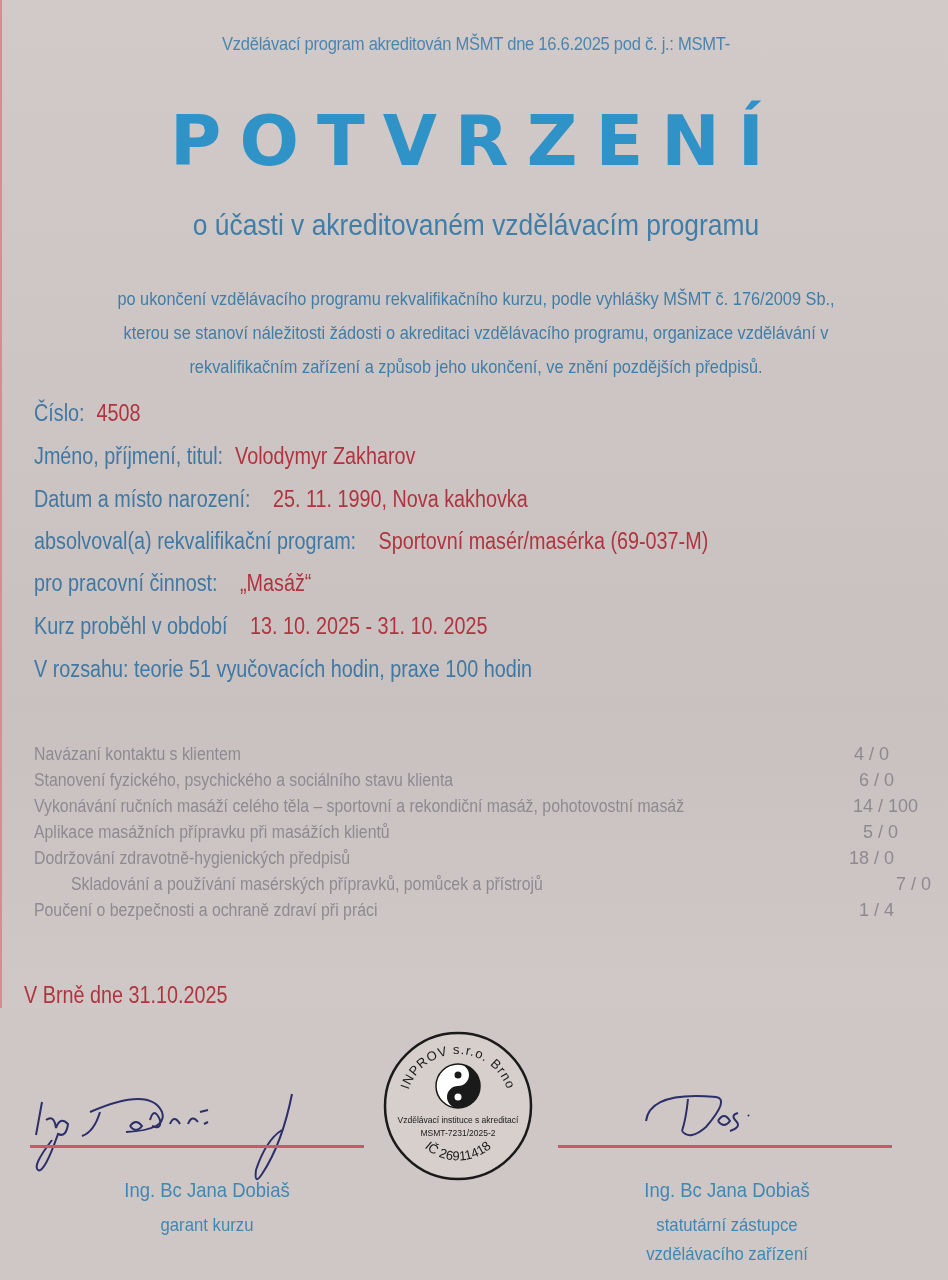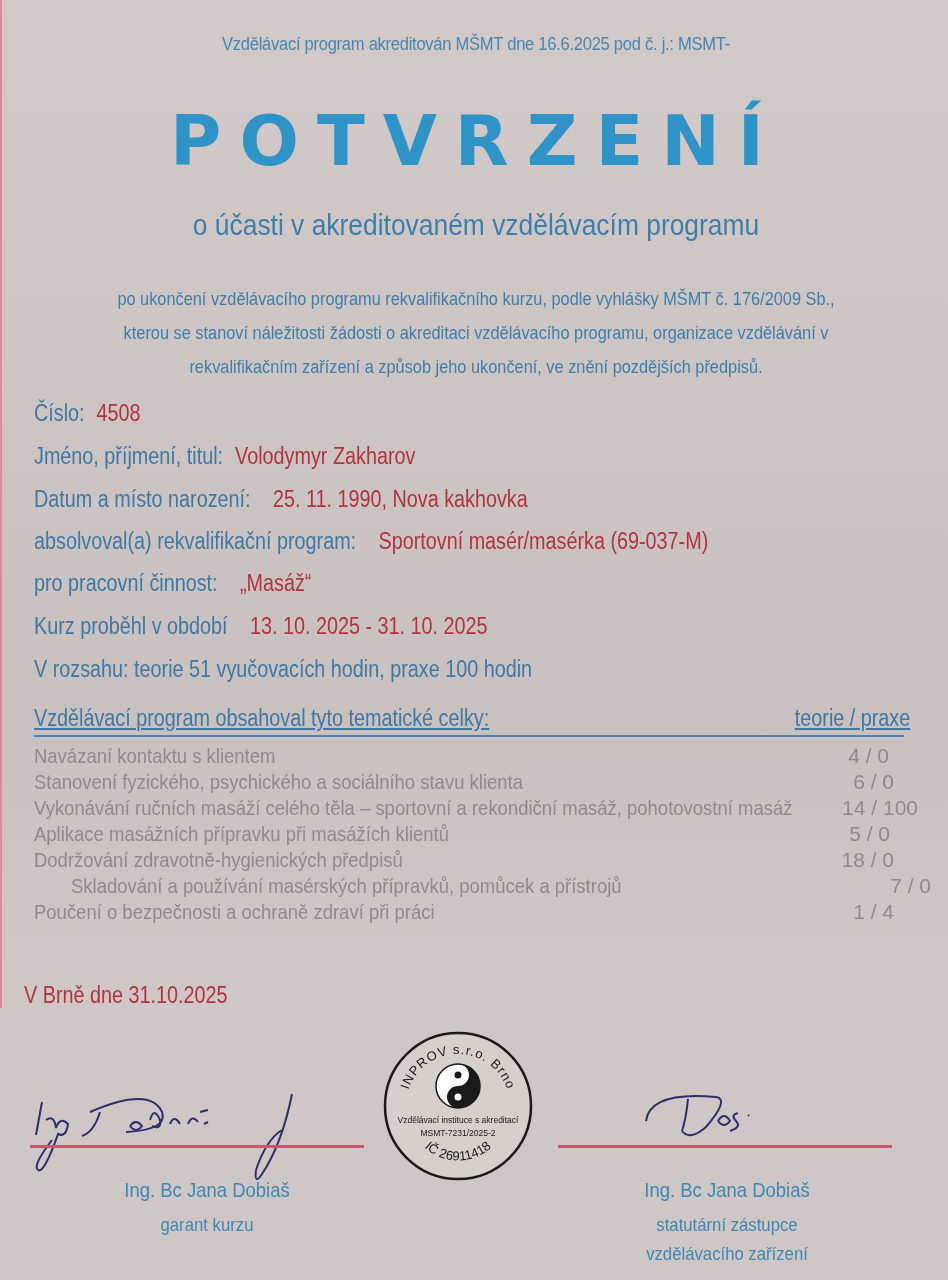--- a/index.html
+++ b/index.html
@@ -23,21 +23,21 @@
     .field { position: absolute; left: 32px; font-size: 23px; white-space: nowrap; transform-origin: left center; transform: scaleX(0.86); }
     .field .lbl { color: #3f78a3; }
     .field .val { color: #b0343f; margin-left: 14px; }
     .topics-head {
       position: absolute; left: 32px; top: 705px; width: 870px; height: 30px;
       border-bottom: 2px solid #4a86b0;
     }
     .topics-head span { position: absolute; font-size: 23px; color: #3f78a3; text-decoration: underline; transform-origin: left center; transform: scaleX(0.86); white-space: nowrap; }
     .topics-head .h-left { left: 0; top: 0; }
     .topics-head .h-right { right: -6px; top: 0; transform-origin: right center; }
-    .topic-row { position: absolute; left: 32px; width: 866px; height: 26px; font-size: 21px; color: #8d8a92; }
+    .topic-row { position: absolute; left: 32px; width: 866px; height: 26px; font-size: 18px; color: #8d8a92; }
     .topic-row .t-name { position: absolute; left: 0; top: 0; white-space: nowrap; transform-origin: left center; transform: scaleX(0.88); }
     .topic-row .t-val { position: absolute; right: 0; top: 0; white-space: nowrap; }
     .date-line { position: absolute; left: 22px; top: 982px; font-size: 23px; color: #b0343f; transform-origin: left center; transform: scaleX(0.86); }
     .sig-line { position: absolute; height: 3px; background: #c75a6a; }
     .sig-name { position: absolute; text-align: center; color: #3f88b5; font-size: 21px; transform: scaleX(0.88); }
     .sig-role { position: absolute; text-align: center; color: #3f88b5; font-size: 19px; line-height: 29px; transform: scaleX(0.88); }
     .stamp { position: absolute; left: 380px; top: 1030px; width: 152px; height: 152px; }
     .signature { position: absolute; }
   </style>
 </head>
@@ -72,40 +72,36 @@
   <div class="field" style="top:570px;">
     <span class="lbl">pro pracovní činnost:</span><span class="val" style="margin-left:26px;">„Masáž“</span>
   </div>
   <div class="field" style="top:613px;">
     <span class="lbl">Kurz proběhl v období</span><span class="val" style="margin-left:26px;">13. 10. 2025 - 31. 10. 2025</span>
   </div>
   <div class="field" style="top:656px;">
     <span class="lbl">V rozsahu: teorie 51 vyučovacích hodin, praxe 100 hodin</span>
   </div>
 
-  <div class="topics-head">
-    <span class="h-left">Vzdělávací program obsahoval tyto tematické celky:</span>
-    <span class="h-right">teorie / praxe</span>
-  </div>
 
   <div class="topic-row" style="top:744px;">
     <span class="t-name">Navázaní kontaktu s klientem</span>
     <span class="t-val" style="right:11px;">4 / 0</span>
   </div>
   <div class="topic-row" style="top:770px;">
     <span class="t-name">Stanovení fyzického, psychického a sociálního stavu klienta</span>
     <span class="t-val" style="right:6px;">6 / 0</span>
   </div>
   <div class="topic-row" style="top:796px; width:884px;">
     <span class="t-name">Vykonávání ručních masáží celého těla – sportovní a rekondiční masáž, pohotovostní masáž</span>
     <span class="t-val">14 / 100</span>
   </div>
   <div class="topic-row" style="top:822px;">
     <span class="t-name">Aplikace masážních přípravku při masážích klientů</span>
-    <span class="t-val" style="right:10px;">5 / 0</span>
+    <span class="t-val" style="right:2px;">5 / 0</span>
   </div>
   <div class="topic-row" style="top:848px;">
     <span class="t-name">Dodržování zdravotně-hygienických předpisů</span>
     <span class="t-val" style="right:6px;margin-left:27px;">18 / 0</span>
   </div>
   <div class="topic-row" style="top:874px;margin-left:37px;">
     <span class="t-name">Skladování a používání masérských přípravků, pomůcek a přístrojů</span>
     <span class="t-val" style="right:6px;">7 / 0</span>
   </div>
   <div class="topic-row" style="top:900px;">

